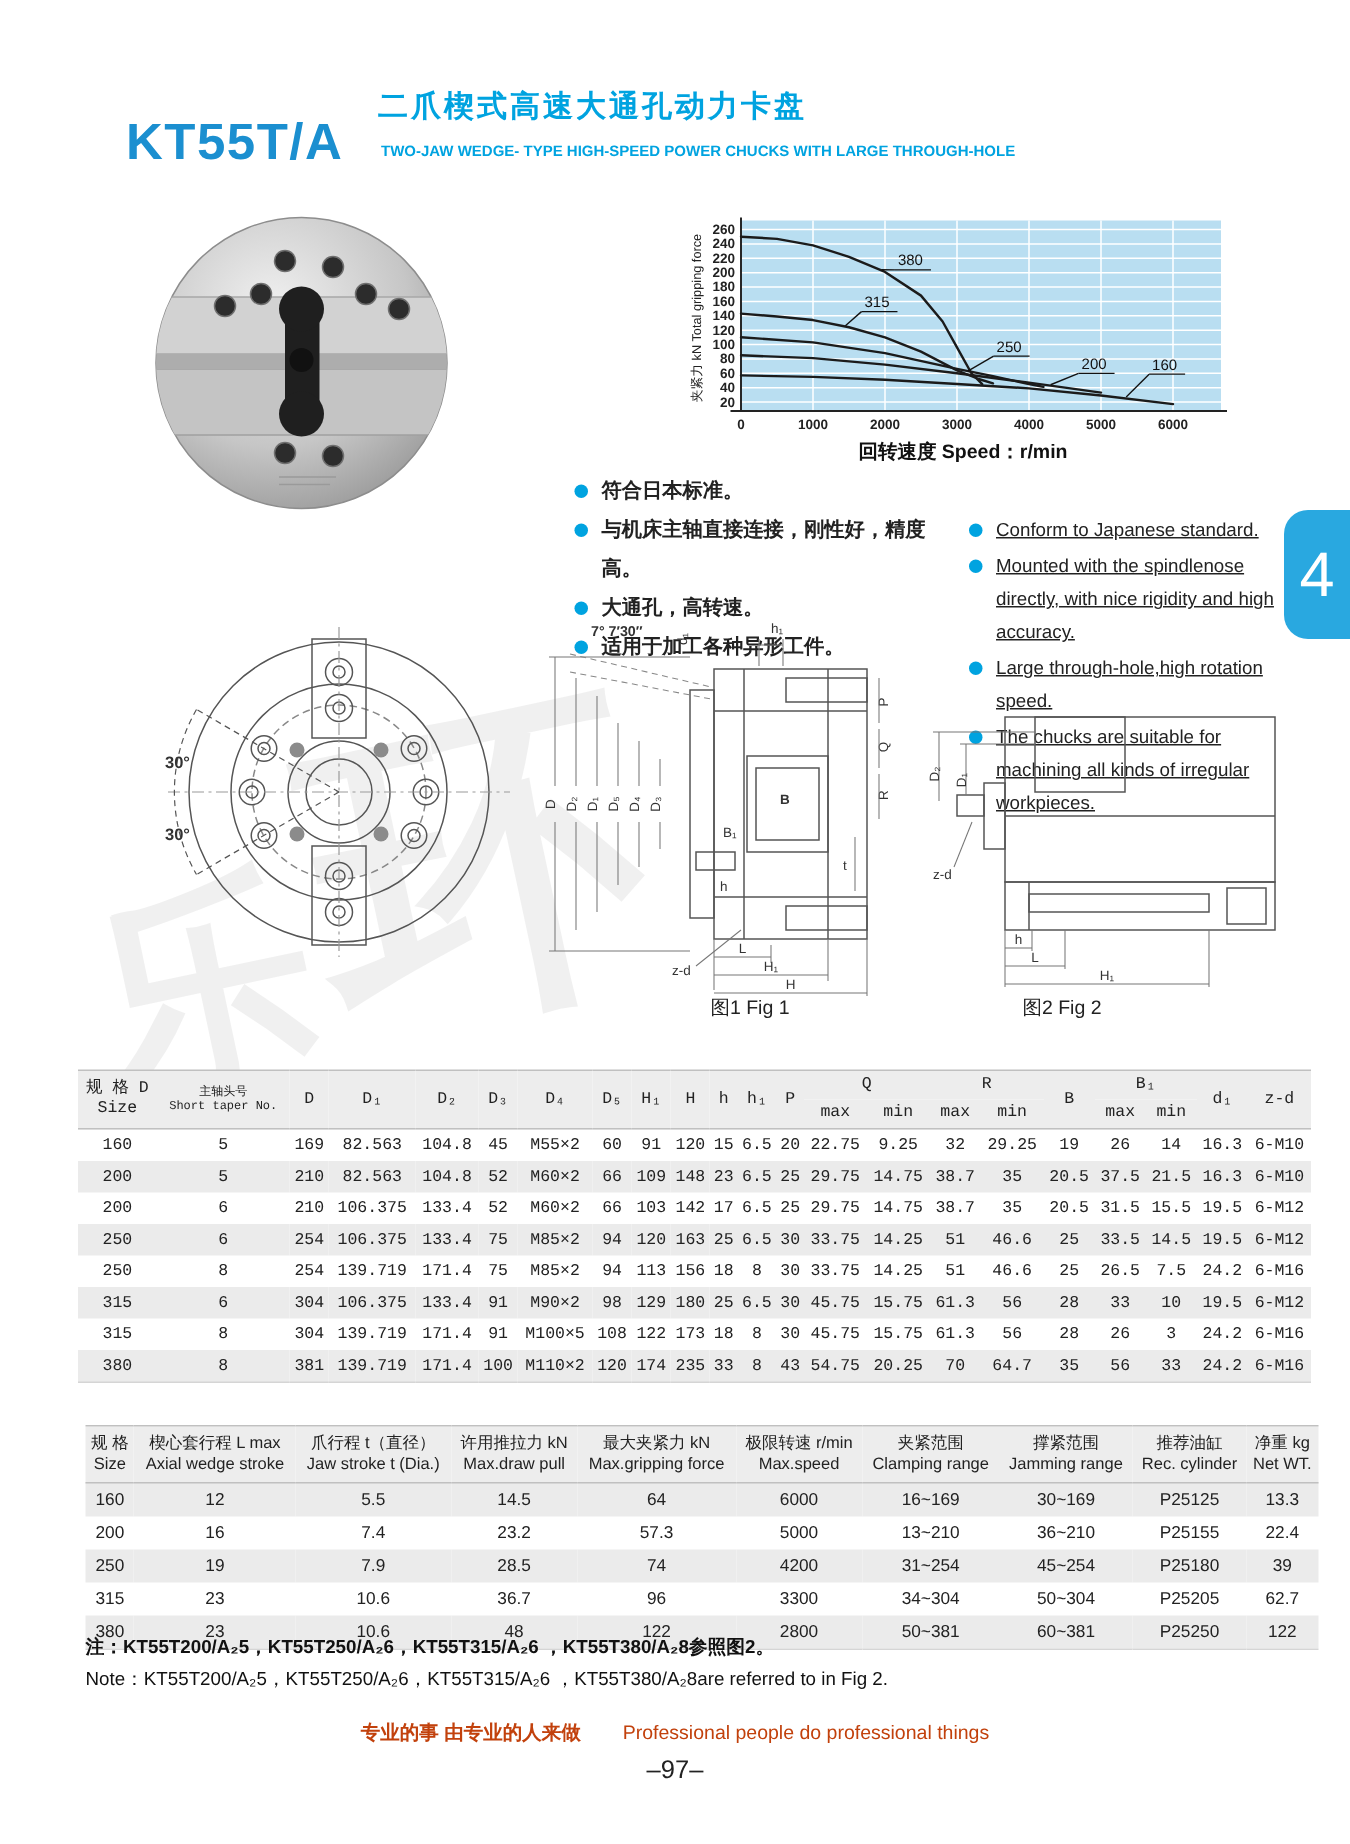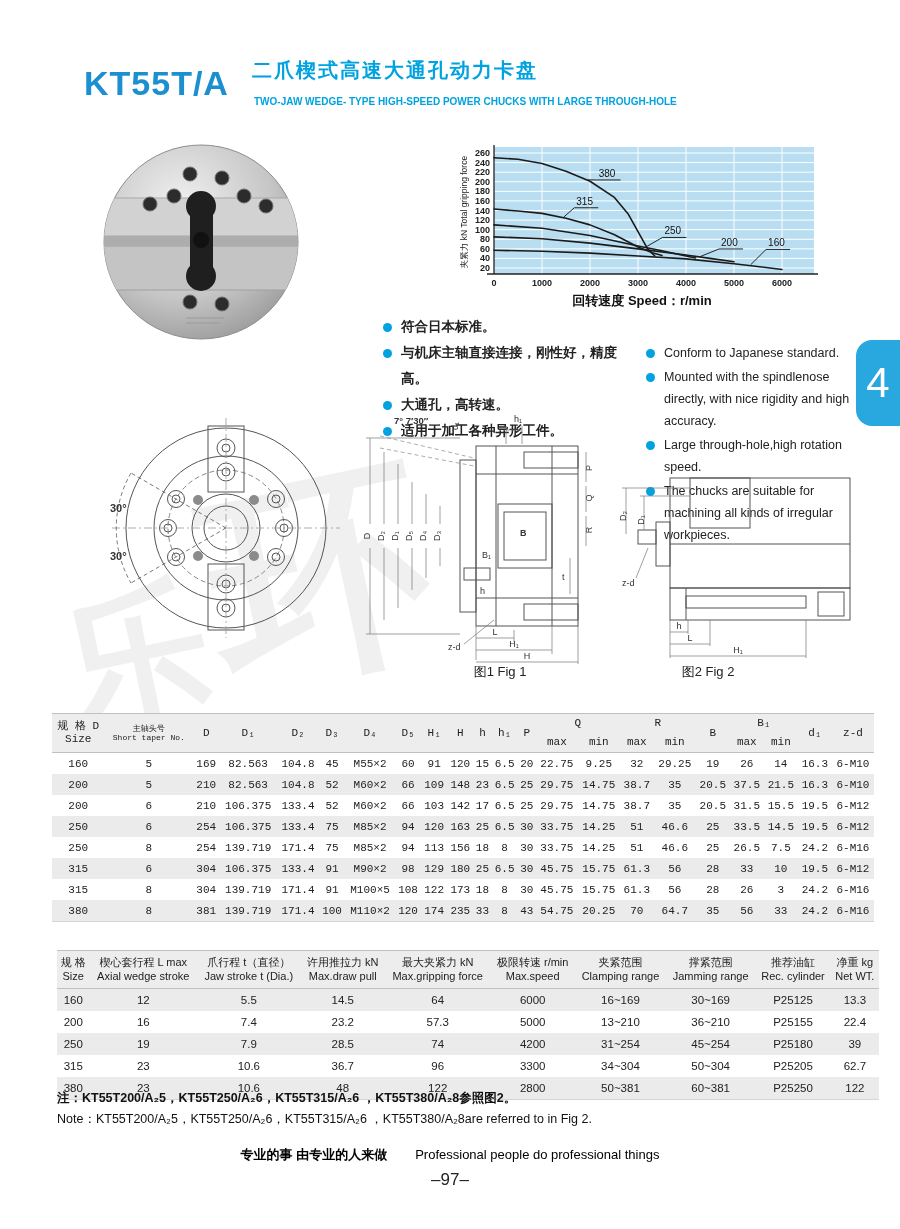--- a/index.html
+++ b/index.html
@@ -1,32 +1,32 @@
 <!DOCTYPE html>
 <html><head>
 <meta charset="utf-8">
 <style>
   html,body{margin:0;padding:0;background:#fff;}
   .page{position:relative;width:900px;height:1229px;background:#fff;overflow:hidden;
         font-family:"Liberation Sans","DejaVu Sans",sans-serif;color:#222;}
   .abs{position:absolute;}
 
   
-  #model-title{left:84px;top:64px;font-size:34px;font-weight:bold;color:#1b8fd0;letter-spacing:1px;}
+  #model-title{left:84px;top:76px;font-size:34px;font-weight:bold;color:#1b8fd0;letter-spacing:1px;}
   #cn-title{left:252px;top:57px;font-size:20px;font-weight:bold;color:#00a3e0;letter-spacing:2px;}
   #en-sub{left:254px;top:96px;font-size:10px;font-weight:bold;color:#00a3e0;letter-spacing:0px;}
 
   
   .feat{list-style:none;margin:0;padding:0;}
   .feat li{position:relative;padding-left:18px;}
   .feat .dot{position:absolute;left:0;width:9px;height:9px;border-radius:50%;background:#00a3e0;}
   #feat-cn{left:383px;top:314px;width:260px;}
   #feat-cn li{font-size:13.5px;font-weight:bold;line-height:26px;color:#222;}
   #feat-cn .dot{top:9px;}
-  #feat-en{left:646px;top:342px;width:218px;}
+  #feat-en{left:646px;top:342px;width:218px;text-decoration:underline;}
   #feat-en li{font-size:12.5px;line-height:22px;color:#222;margin-bottom:2px;}
   #feat-en .dot{top:7px;}
 
   
   #tab4{right:0;top:340px;width:44px;height:86px;background:#29a8e0;border-radius:16px 0 0 16px;
         display:flex;align-items:center;justify-content:center;color:#fff;font-size:42px;}
 
   
   #chart-wrap{left:458px;top:142px;width:422px;height:160px;}
   #x-title{left:492px;top:292px;width:300px;text-align:center;font-size:13px;font-weight:bold;color:#111;}
@@ -61,21 +61,21 @@
   #t2 th{font-weight:normal;font-size:11px;line-height:1.3;padding:4px 2px;white-space:pre-line;
          background:#ededed;text-align:center;}
   #t2 td{padding:3px 2px;text-align:center;height:16px;}
   tr.stripe{background:#ebebeb;}
   thead{border-top:1px solid #c0c0c0;border-bottom:1px solid #c0c0c0;}
   tbody{border-bottom:1px solid #d5d5d5;}
 
   
   #note-cn{left:57px;top:1090px;font-size:12.5px;font-weight:bold;color:#111;}
   #note-en{left:57px;top:1111px;font-size:12.5px;color:#111;}
-  #footer-line{left:0;top:1146px;width:900px;text-align:center;font-size:13px;color:#000000;}
+  #footer-line{left:0;top:1146px;width:900px;text-align:center;font-size:13px;color:#c2410c;}
   #footer-line .cn{font-weight:bold;margin-right:28px;}
   #page-num{left:0;top:1170px;width:900px;text-align:center;font-size:17px;color:#222;}
 </style>
 </head>
 <body>
 
 <div class="page">
 
   <div class="abs" id="model-title">KT55T/A</div>
   <div class="abs" id="cn-title">二爪楔式高速大通孔动力卡盘</div>

